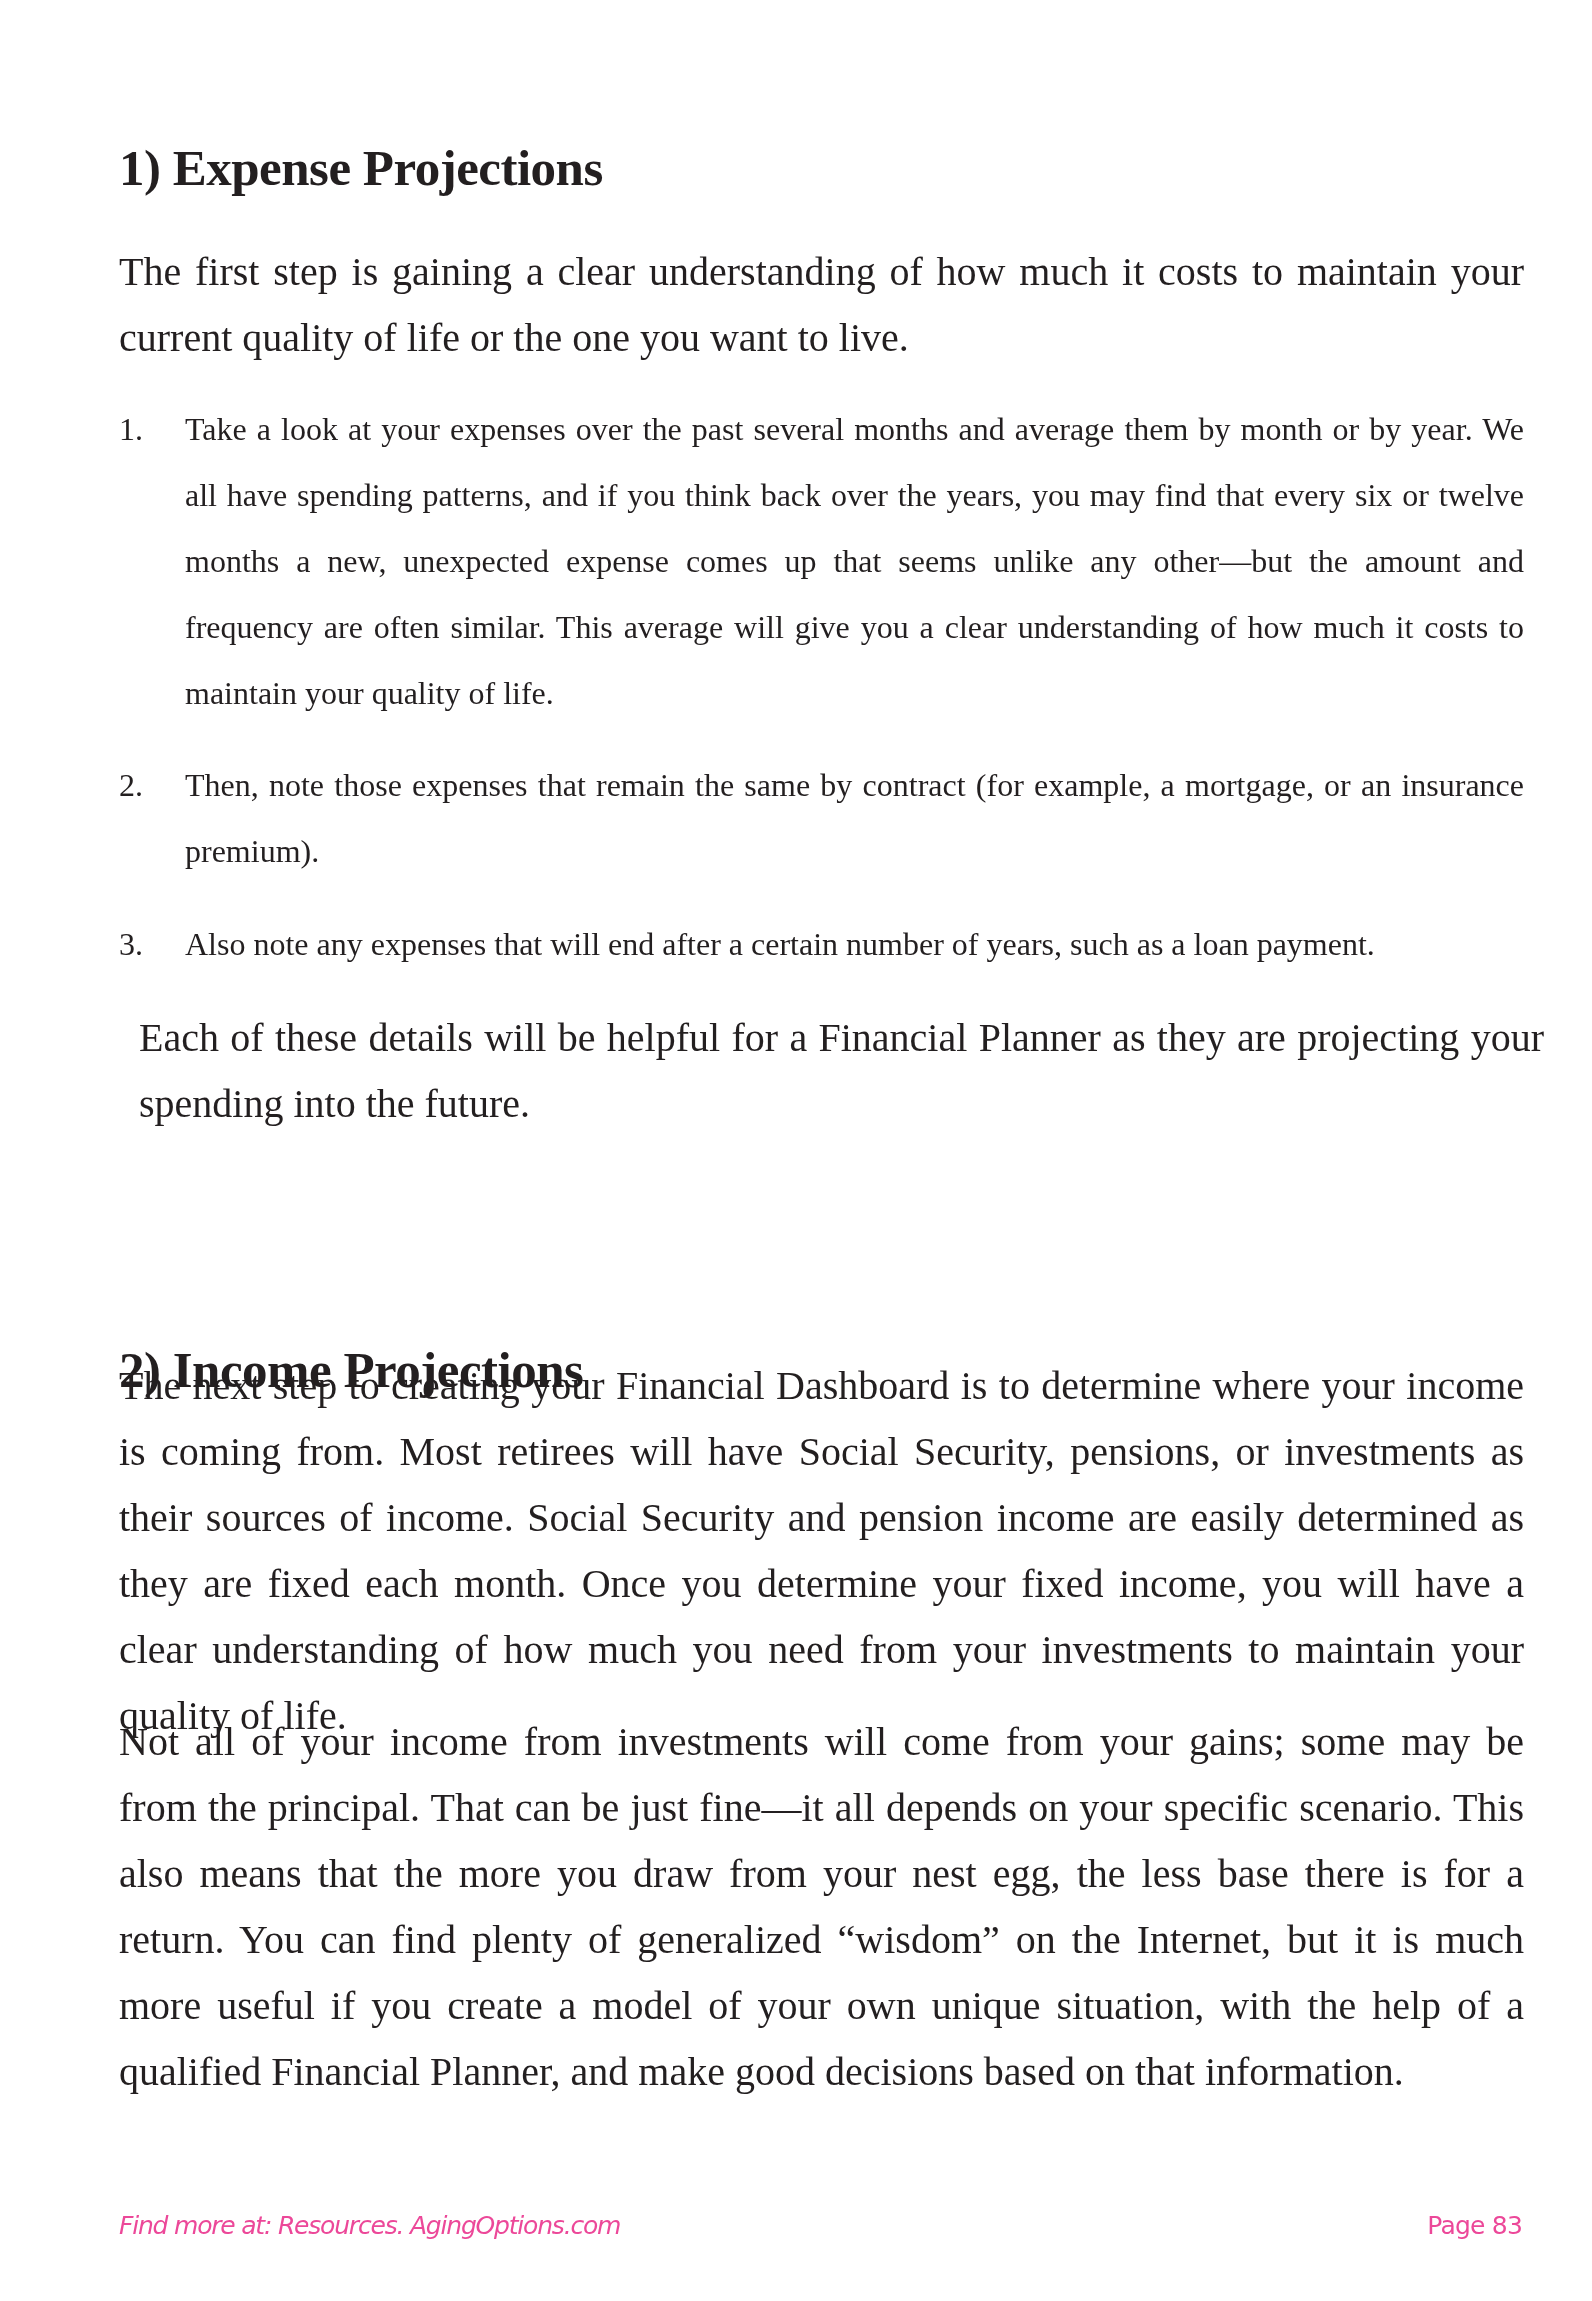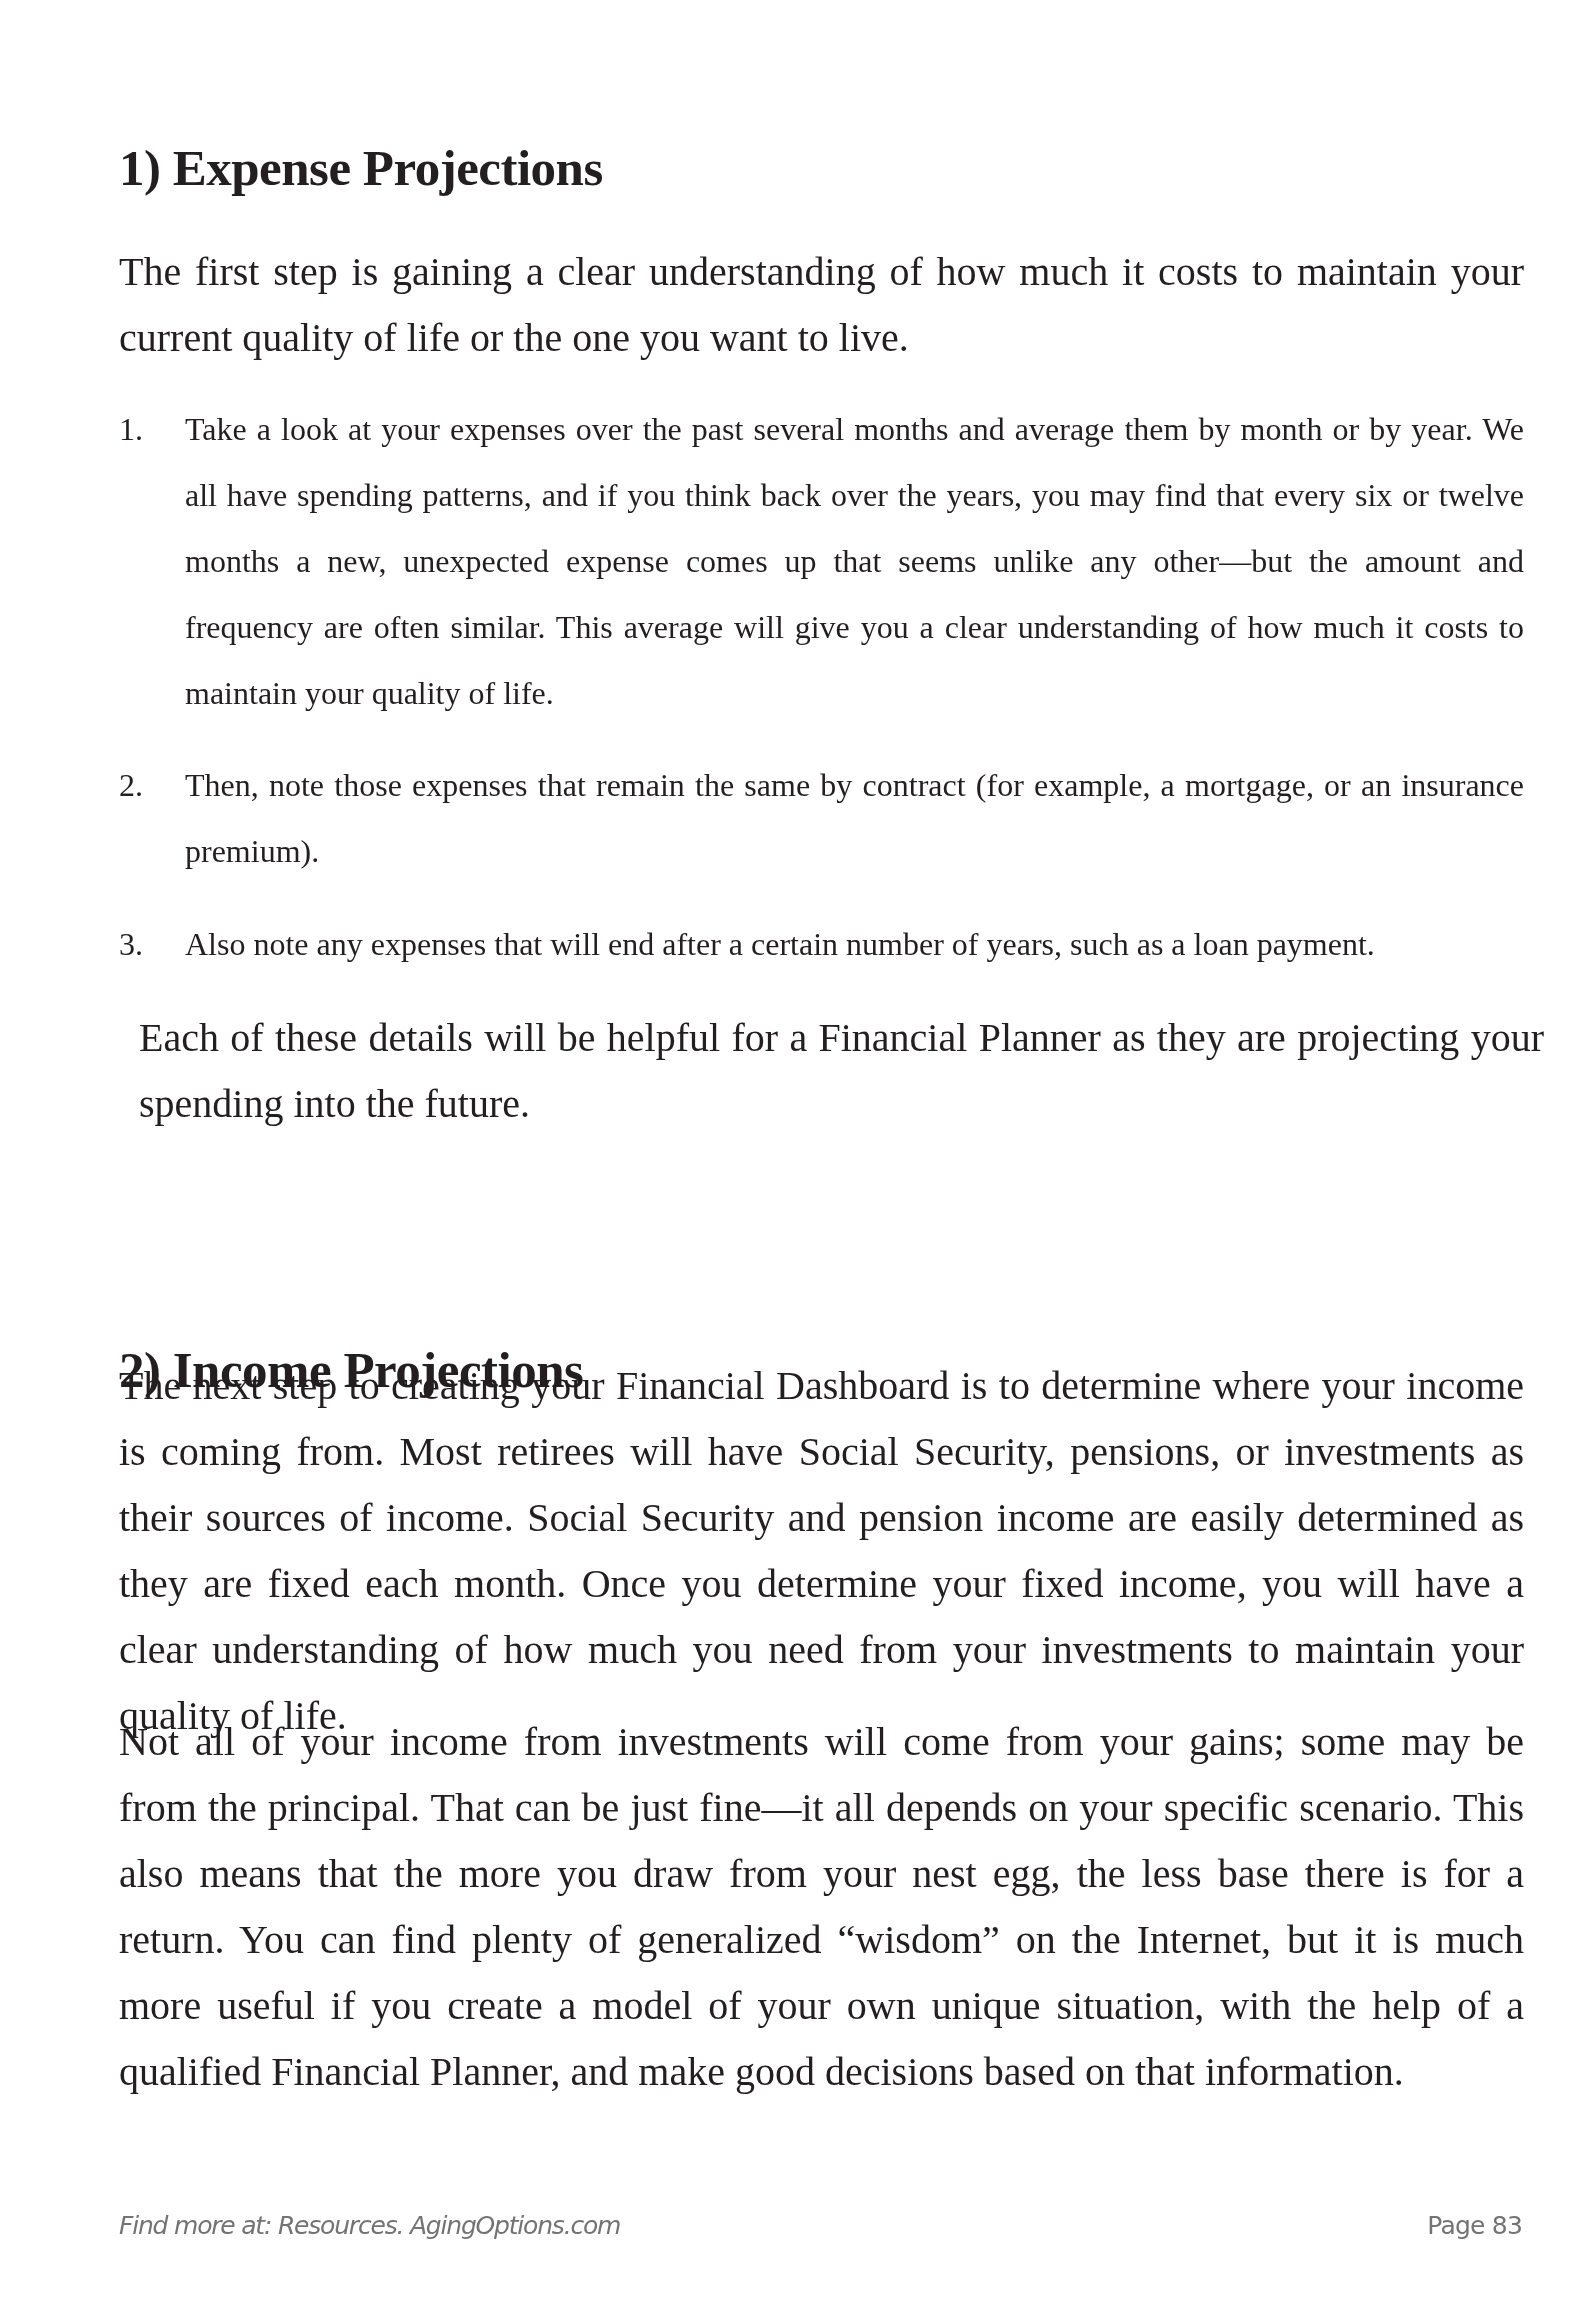--- a/index.html
+++ b/index.html
@@ -3,21 +3,21 @@
 <meta charset="utf-8">
 <style>
   html, body { margin:0; padding:0; background:#ffffff; }
   body { width:1592px; height:2301px; position:relative; overflow:hidden; color:#231f20; font-family:"Liberation Serif","DejaVu Serif",serif; }
   .page { position:absolute; left:119px; top:0; width:1405px; }
   h2 { font-weight:bold; font-size:51px; margin:0; position:absolute; left:0; white-space:nowrap; letter-spacing:-0.5px; }
   .p { position:absolute; left:0; width:1405px; font-size:40px; line-height:66px; text-align:justify; }
   .li { position:absolute; left:0; width:1405px; font-size:32px; line-height:66px; }
   .li .num { position:absolute; left:0; top:0; }
   .li .txt { margin-left:66px; text-align:justify; display:block; }
-  .footer { position:absolute; top:2211px; font-family:"DejaVu Sans","Liberation Sans",sans-serif; font-size:25px; color:#737373; }
+  .footer { position:absolute; top:2211px; font-family:"DejaVu Sans","Liberation Sans",sans-serif; font-size:25px; color:#ec4899; }
   .footer.left { left:119px; font-style:italic; letter-spacing:-1.2px; }
   .footer.right { right:70px; letter-spacing:-0.8px;margin-left:24px; }
 </style>
 </head>
 <body>
 
 <div class="page">
   <h2 style="top:139px;text-align:right;">1) Expense Projections</h2>
 
   <div class="p" style="top:239px;">The first step is gaining a clear understanding of how much it costs to maintain your current quality of life or the one you want to live.</div>

